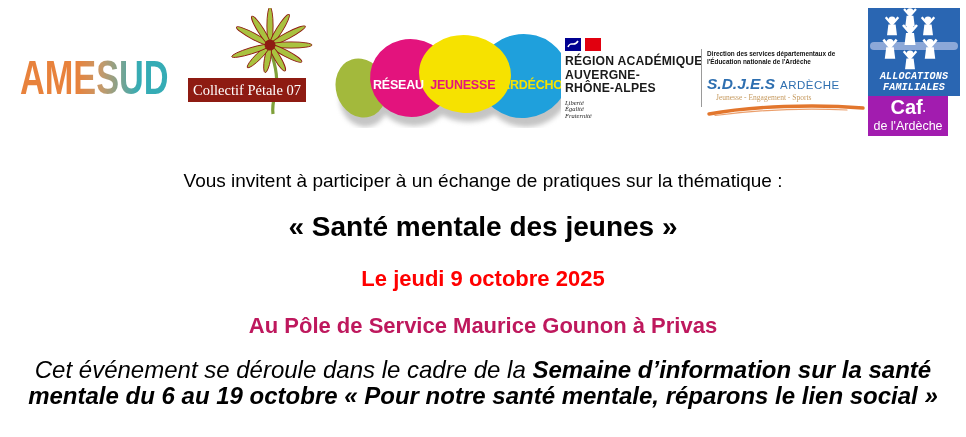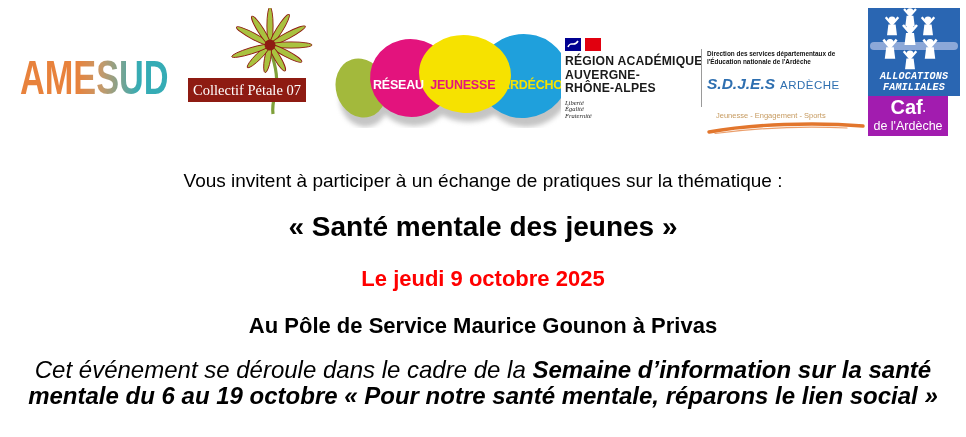--- a/index.html
+++ b/index.html
@@ -53,42 +53,42 @@
 
   
   .logo-divider { left: 701px; top: 49px; width: 1px; height: 58px; background: #9a9a9a; }
 
   
   .sdjes { left: 707px; top: 50px; width: 155px; }
   .sdjes-header { font-size: 6.4px; font-weight: bold; line-height: 8px; color: #111; width: 150px; }
   .sdjes-row { margin-top: 9px; white-space: nowrap; }
   .sdjes-acronym { font-size: 15.5px; font-weight: bold; font-style: italic; color: #2E6FB0; }
   .sdjes-territory { font-size: 11.5px; color: #2E6FB0; margin-left: 5px; letter-spacing: 0.5px; }
-  .sdjes-tagline { margin-top: 18px; margin-left: 9px; font-size: 7.5px; color: #C69A5F; }
+  .sdjes-tagline { margin-top: 0; margin-left: 9px; font-size: 7.5px; color: #C69A5F; font-family: Liberation Serif, serif; }
   .sdjes-swoosh { margin-top: 1px; display: block; }
 
   
   .caf { left: 868px; top: 8px; width: 92px; }
   .caf-blue { width: 92px; height: 88px; background: #2A66B2; position: relative; font-family: Liberation Mono, monospace; }
   .caf-alloc {
     position: absolute; bottom: 3px; left: 0; right: 0;
     text-align: center; color: #fff; font-weight: bold; font-style: italic;
     font-size: 10px; line-height: 11px; letter-spacing: 0.2px;
   }
   .caf-teal { width: 80px; height: 40px; background: #a21caf; color: #fff; text-align: center; padding-top: 1px; }
   .caf-name { font-size: 20px; font-weight: bold; line-height: 21px; }
   .caf-name .dot { font-size: 10px; vertical-align: 2px; }
   .caf-territory { font-size: 12.5px; line-height: 14px; }
 
   
   .txt { left: 0; width: 966px; text-align: center; color: #000; }
   .invite-line { top: 170px; font-size: 19px; }
   .title-line { top: 211px; font-size: 28px; font-weight: bold; }
   .date-line { top: 266px; font-size: 22px; font-weight: bold; color: #FF0000; }
-  .location-line { top: 313px; font-size: 22px; font-weight: bold; color: #000000; }
+  .location-line { top: 313px; font-size: 22px; font-weight: bold; color: #be185d; }
   .footer-block { top: 357px; font-size: 24px; font-style: italic; line-height: 26px; }
   .footer-block .b { font-weight: bold; }
 </style>
 </head>
 <body>
 
 <div class="abs amesud">AMESUD</div>
 
 <svg class="abs petale-svg" width="130" height="110" viewBox="0 0 130 110">
 

